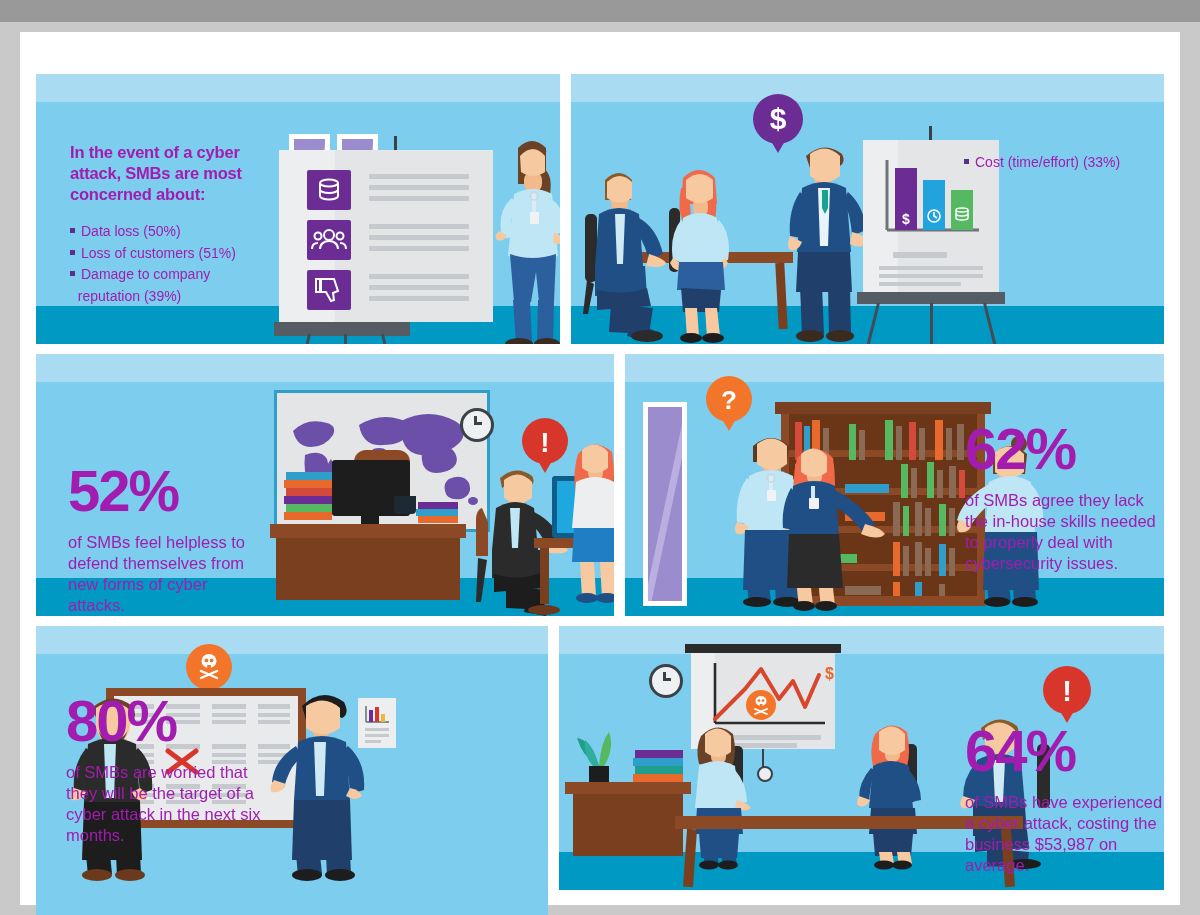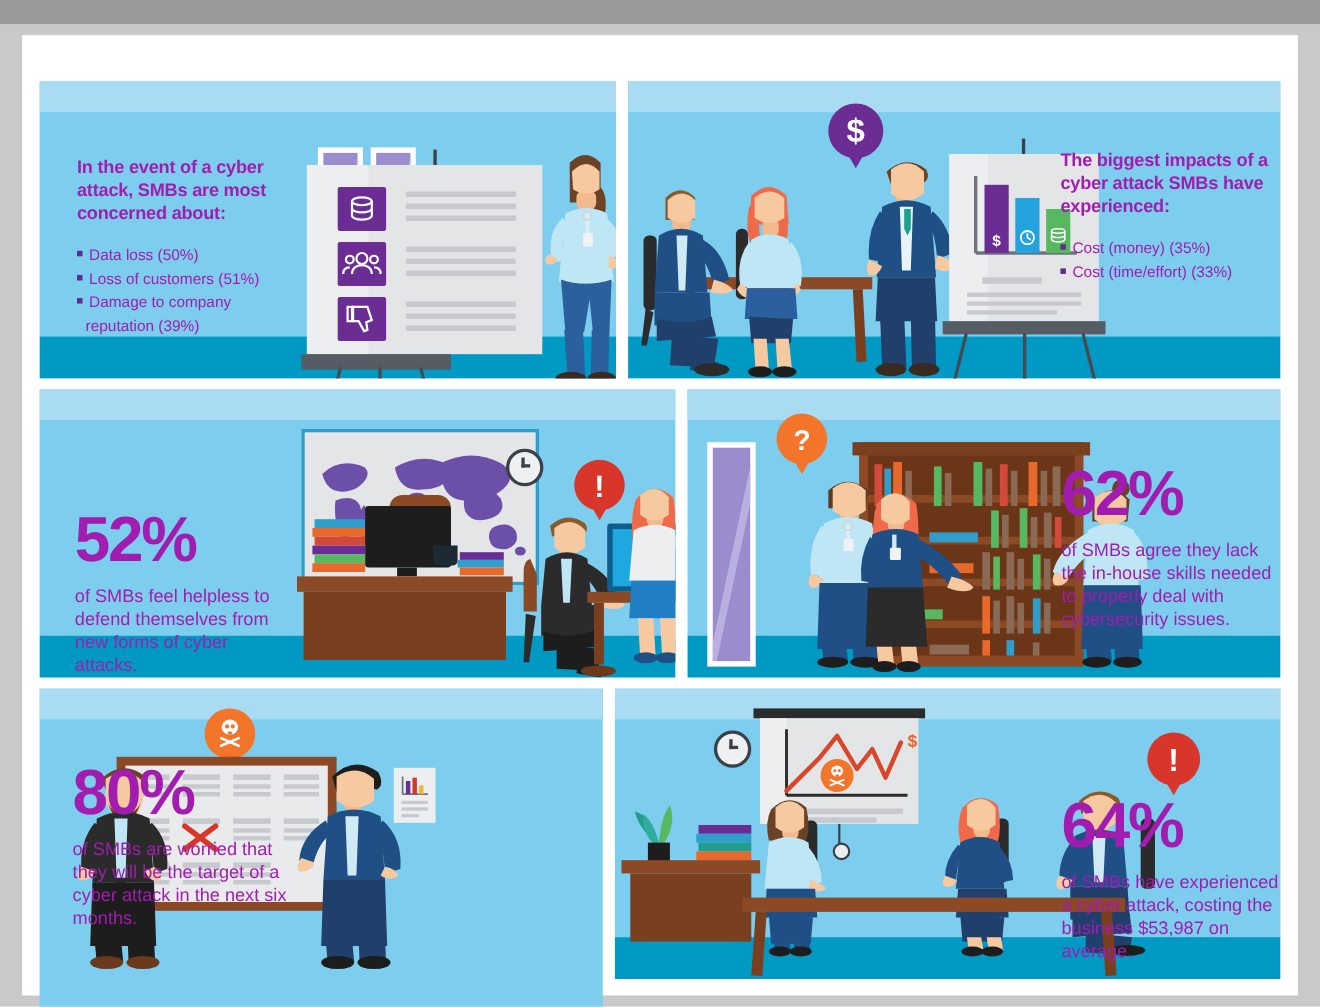--- a/index.html
+++ b/index.html
@@ -256,23 +256,21 @@
       <div class="line-g" style="left:16px;top:134px;width:104px;height:4px;"></div>
       <div class="line-g" style="left:16px;top:142px;width:82px;height:4px;"></div>
     </div>
     <div class="tray" style="left:286px;top:218px;width:148px;height:12px;"></div>
     <div class="leg" style="left:306px;top:229px;height:58px;transform:rotate(14deg);"></div>
     <div class="leg" style="left:412px;top:229px;height:58px;transform:rotate(-14deg);"></div>
     <div class="leg" style="left:359px;top:229px;height:62px;"></div>
   </div>
 
   <div class="txtblock" style="left:393px;top:62px;width:214px;">
-    <div class="head">The biggest impacts of a cyber attack SMBs have experienced:</div>
     <div class="bullets">
-      <div class="li"><span class="bsq"></span><span>Cost (money) (35%)</span></div>
       <div class="li"><span class="bsq"></span><span>Cost (time/effort) (33%)</span></div>
     </div>
   </div>
 </div>
 
 <div class="panel" style="left:16px;top:322px;width:578px;height:262px;">
   <div class="topstrip"></div>
   <div class="floor"></div>
 
   <div class="scene">

